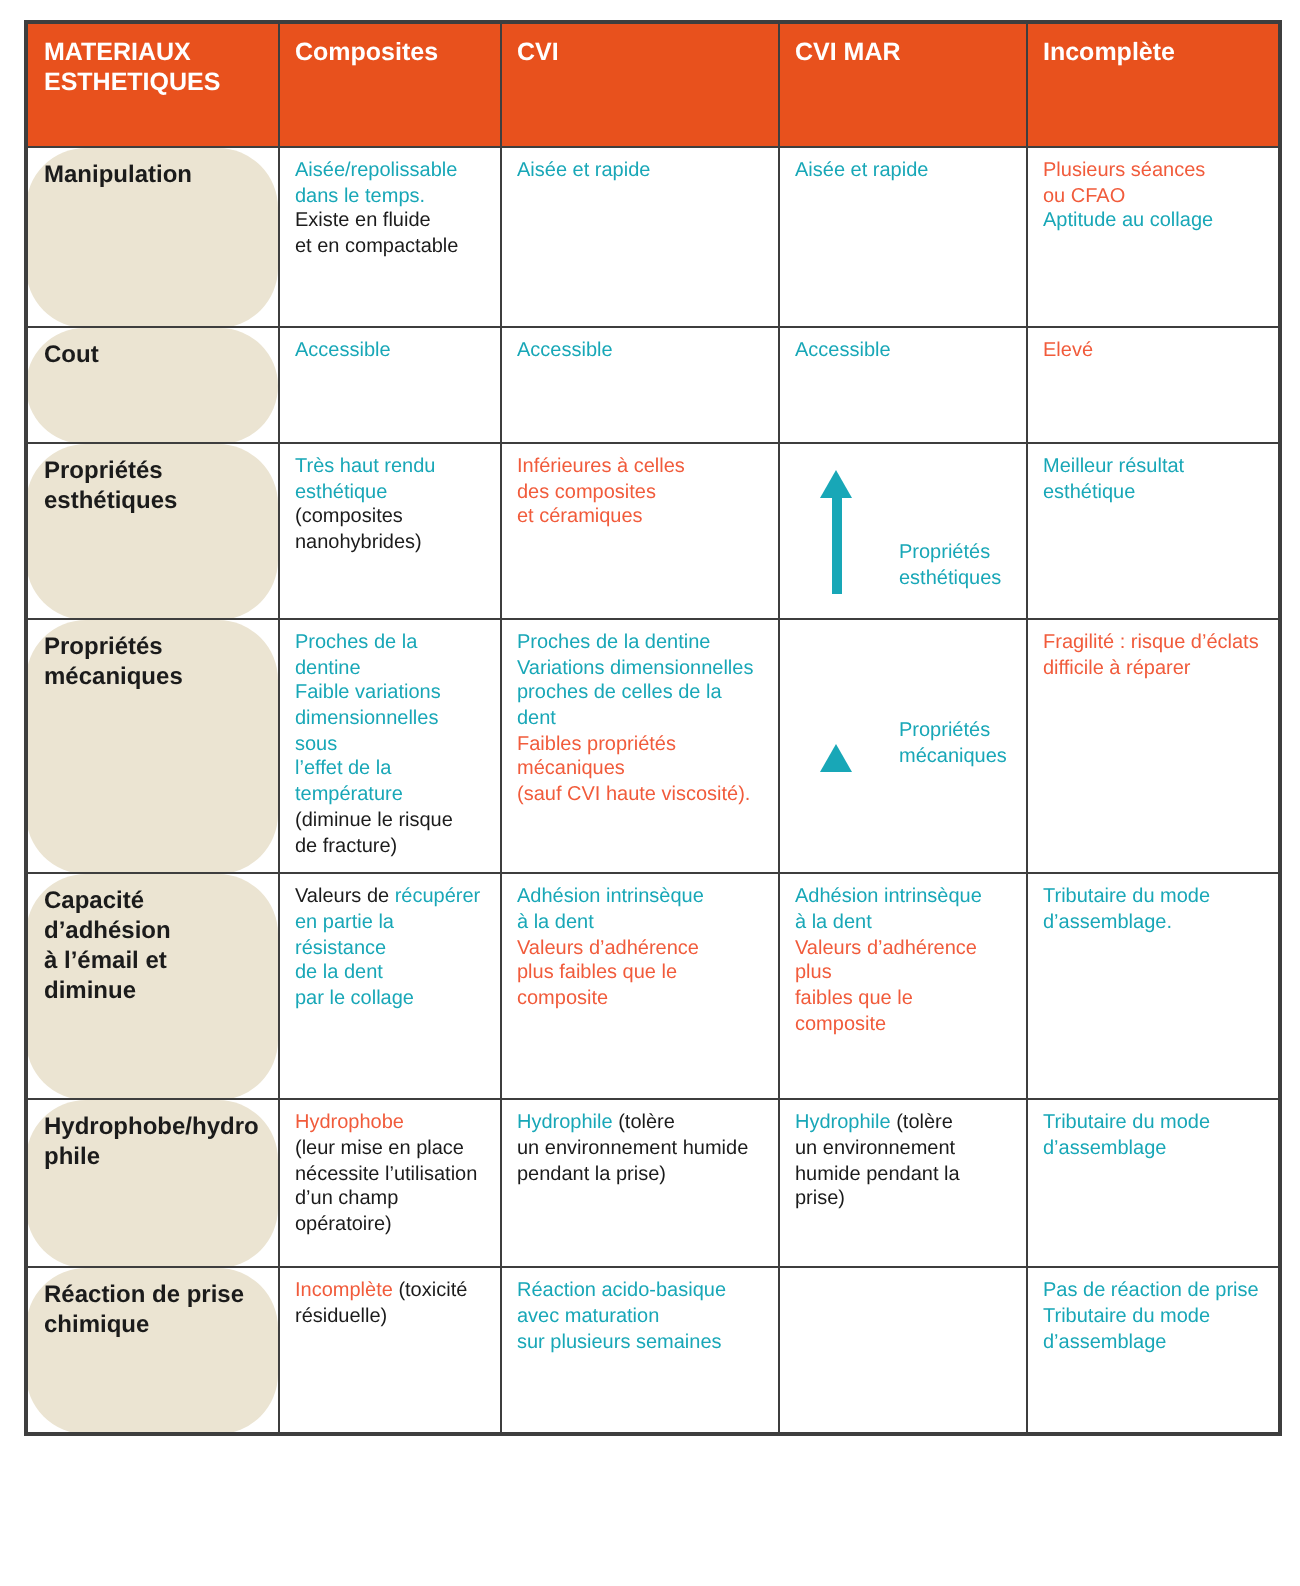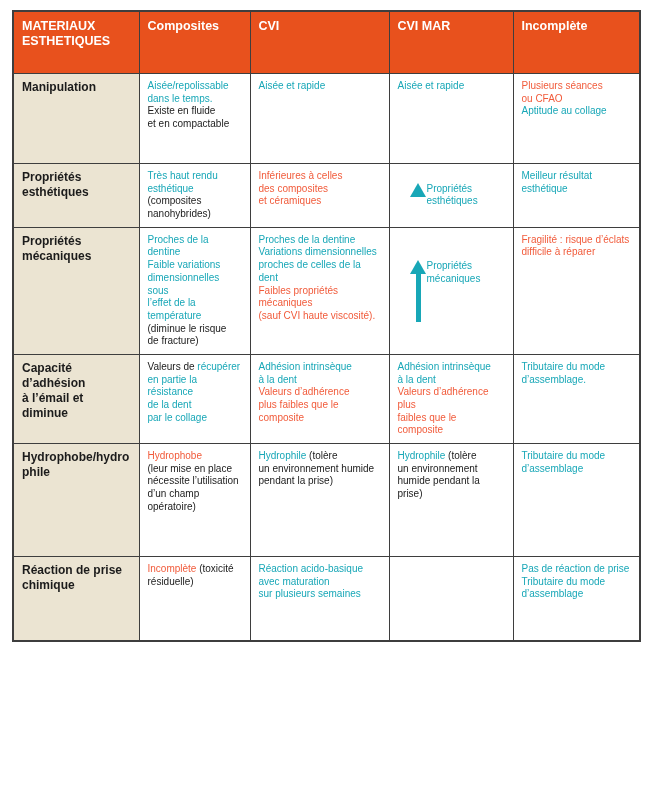--- a/index.html
+++ b/index.html
@@ -46,20 +46,21 @@
     height:48px;
     padding-top:7px;
     margin-left:46px;
   }
   th.row-label{
     background:var(--row_label_bg);
     color:var(--text);
     font-size:12px;
     font-weight:bold;
     line-height:1.25;
+    border-radius:30px;
   }
   td{
     font-size:10px;
     line-height:1.27;
     background:#FFFFFF;
   }
   .seg-teal{color:var(--teal);}
   .seg-orange{color:var(--orange);}
   .seg-black{color:var(--text);}
   
@@ -68,21 +69,21 @@
   tbody tr:nth-child(3)>*{height:75px;}
   tbody tr:nth-child(4)>*{height:64px;}
   tbody tr:nth-child(5)>*{height:100px;}
   tbody tr:nth-child(6)>*{height:71px;}
   tbody tr:nth-child(7)>*{height:70px;}
   tbody tr:nth-child(8)>*{height:76px;}
   tbody tr:nth-child(9)>*{height:88px;}
   tbody tr:nth-child(10)>*{height:63px;}
   
   td.has-arrow{vertical-align:middle;}
-  .cell-flex{display:flex;align-items:flex-start;gap:0;padding-left:12px;}
+  .cell-flex{display:flex;align-items:flex-end;gap:23px;padding-left:12px;}
   .arrow-icon{
     width:17px;flex:0 0 17px;
     display:flex;flex-direction:column;align-items:center;
   }
   .arrow-icon::before{
     content:"";width:0;height:0;
     border-left:8px solid transparent;
     border-right:8px solid transparent;
     border-bottom:14px solid var(--teal);
   }
@@ -123,20 +124,27 @@
 dans le temps.</span><span class="seg-black">
 Existe en fluide
 et en compactable</span></td>
           <td><span class="seg-teal">Aisée et rapide</span></td>
           <td><span class="seg-teal">Aisée et rapide</span></td>
           <td><span class="seg-orange">Plusieurs séances
 ou CFAO</span><span class="seg-teal">
 Aptitude au collage</span></td>
         </tr>
         <tr>
+          <th class="row-label">Cout</th>
+          <td><span class="seg-teal">Accessible</span></td>
+          <td><span class="seg-teal">Accessible</span></td>
+          <td><span class="seg-teal">Accessible</span></td>
+          <td><span class="seg-orange">Elevé</span></td>
+        </tr>
+        <tr>
           <th class="row-label">Propriétés esthétiques</th>
           <td><span class="seg-teal">Très haut rendu
 esthétique</span><span class="seg-black">
 (composites
 nanohybrides)</span></td>
           <td><span class="seg-orange">Inférieures à celles
 des composites
 et céramiques</span></td>
           <td class="has-arrow"><div class="cell-flex"><div class="arrow-icon"></div><div class="cell-text"><span class="seg-teal">Propriétés
 esthétiques</span></div></div></td>

